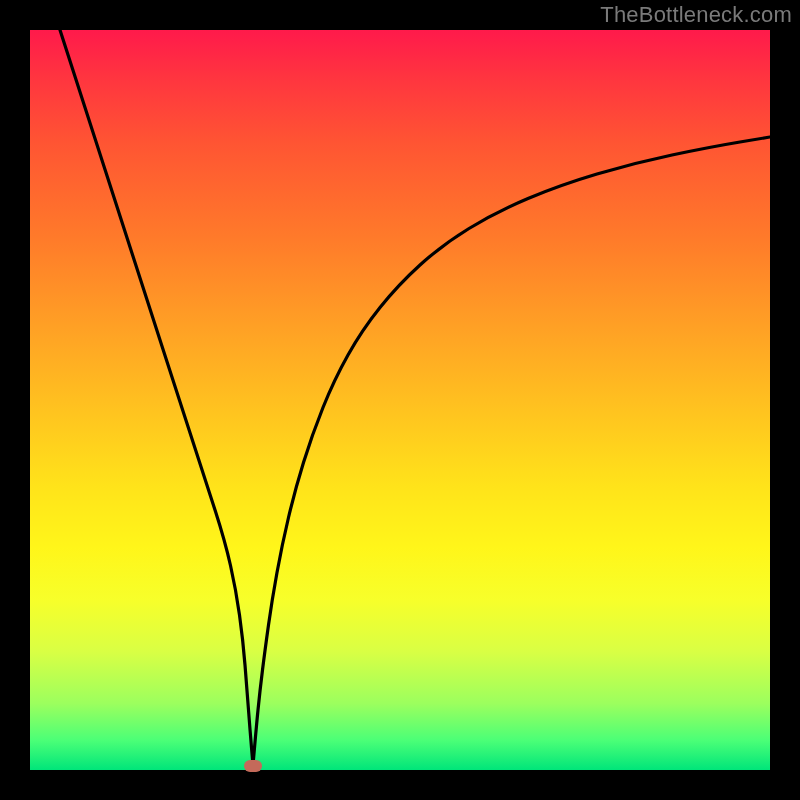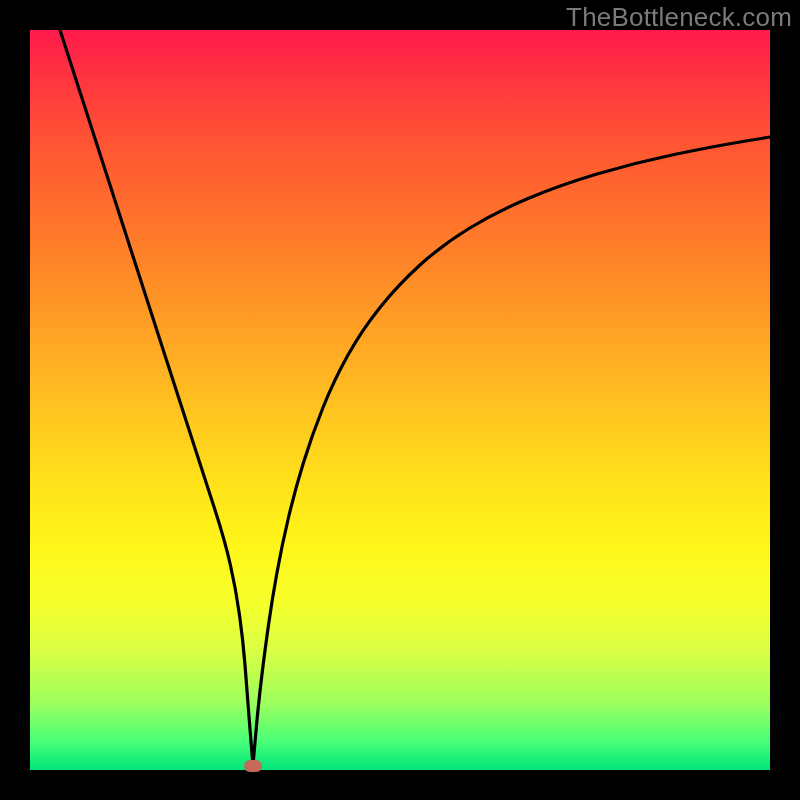--- a/index.html
+++ b/index.html
@@ -15,21 +15,21 @@
     position: relative;
     width: 800px;
     height: 800px;
     background: #000;
   }
   .watermark {
     position: absolute;
     top: 2px;
     right: 8px;
     color: #7a7a7a;
-    font-size: 26px;
+    font-size: 22px;
     letter-spacing: 0.2px;
     z-index: 5;
   }
   .plot-area {
     position: absolute;
     left: 30px;
     top: 30px;
     width: 740px;
     height: 740px;
     background: linear-gradient(to bottom,

